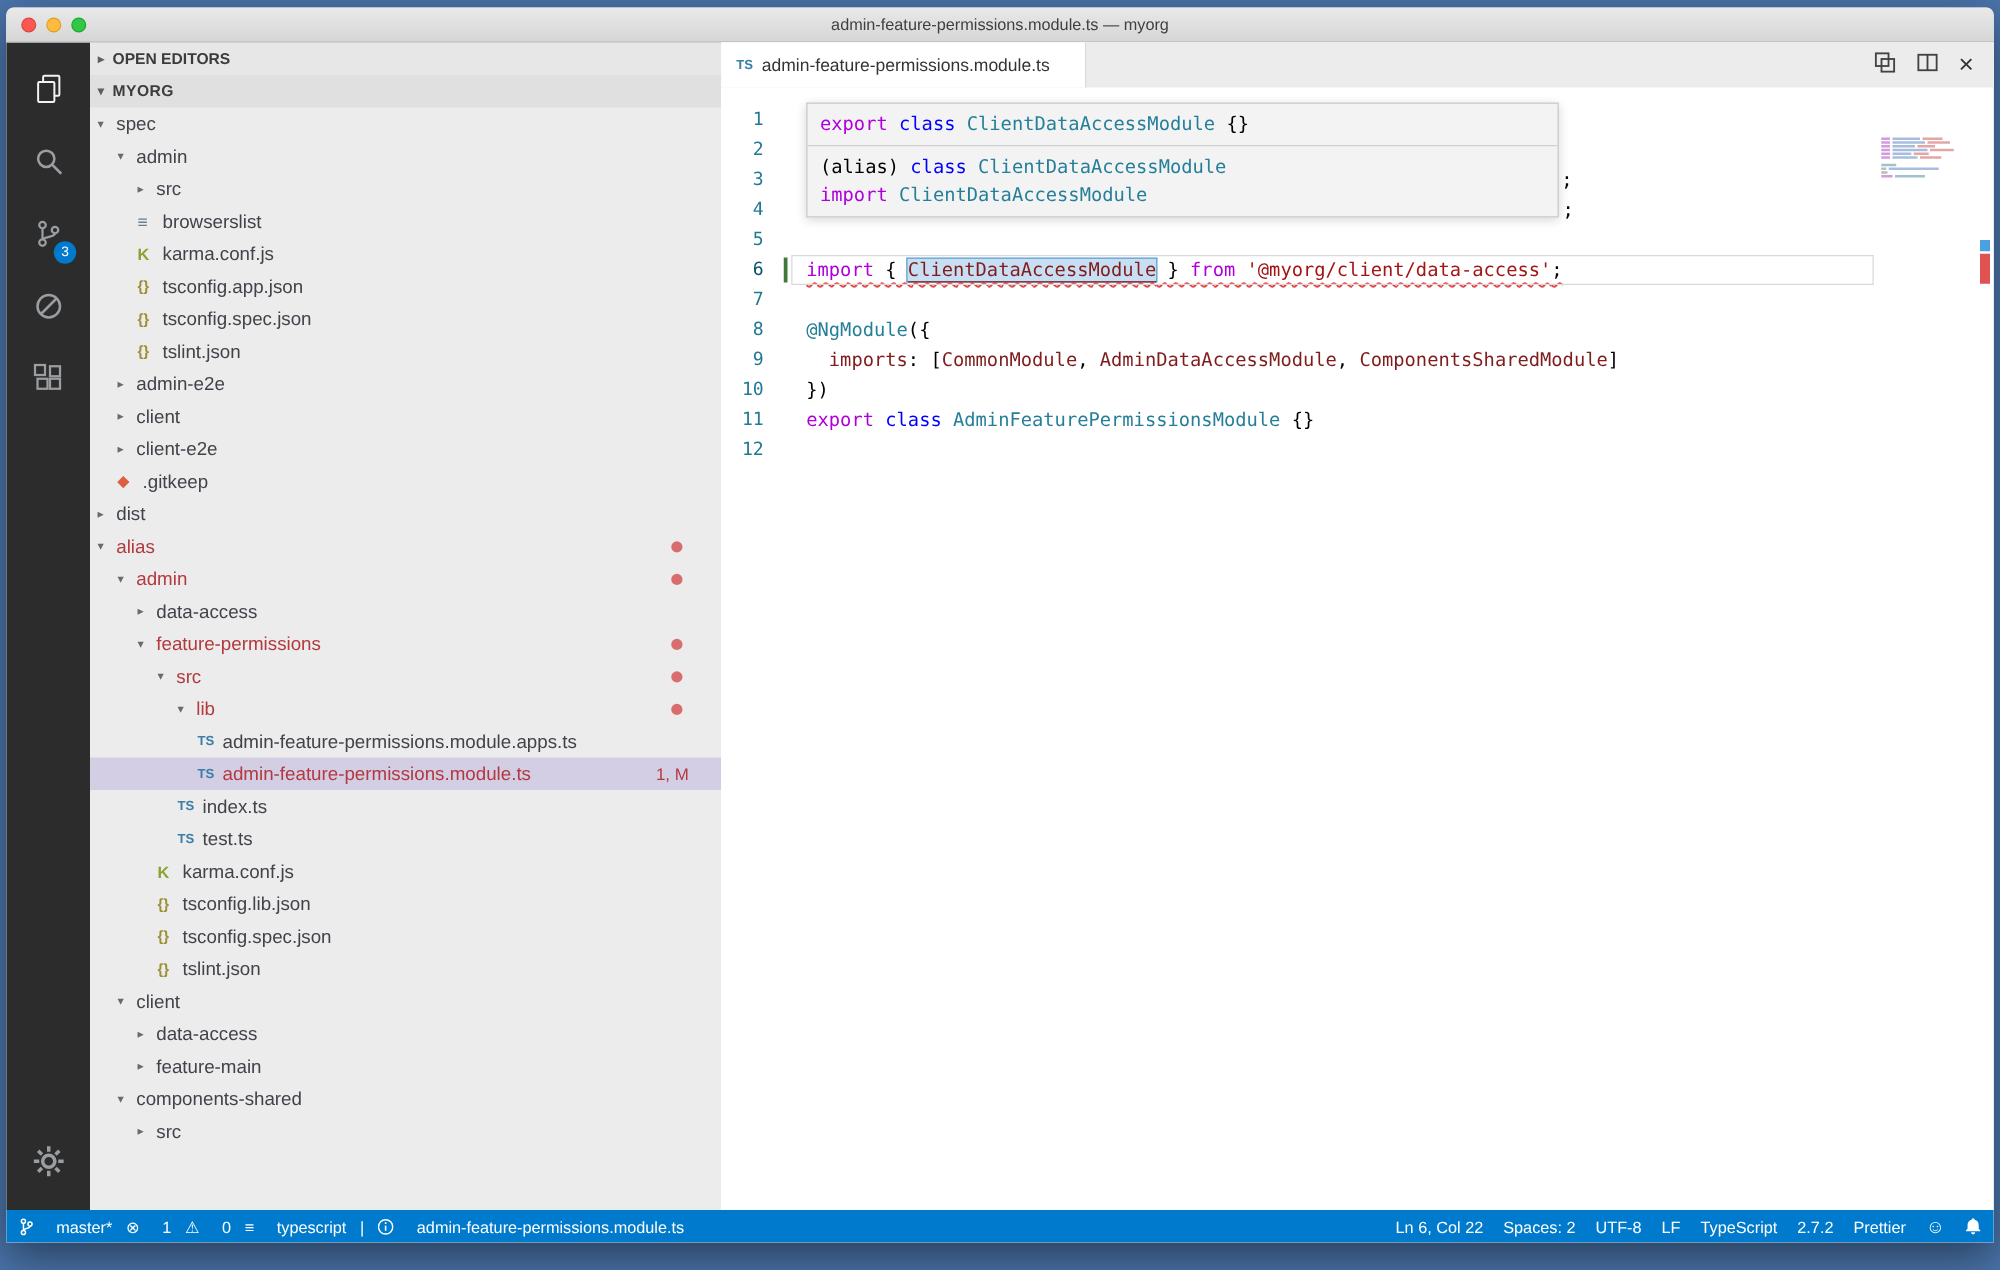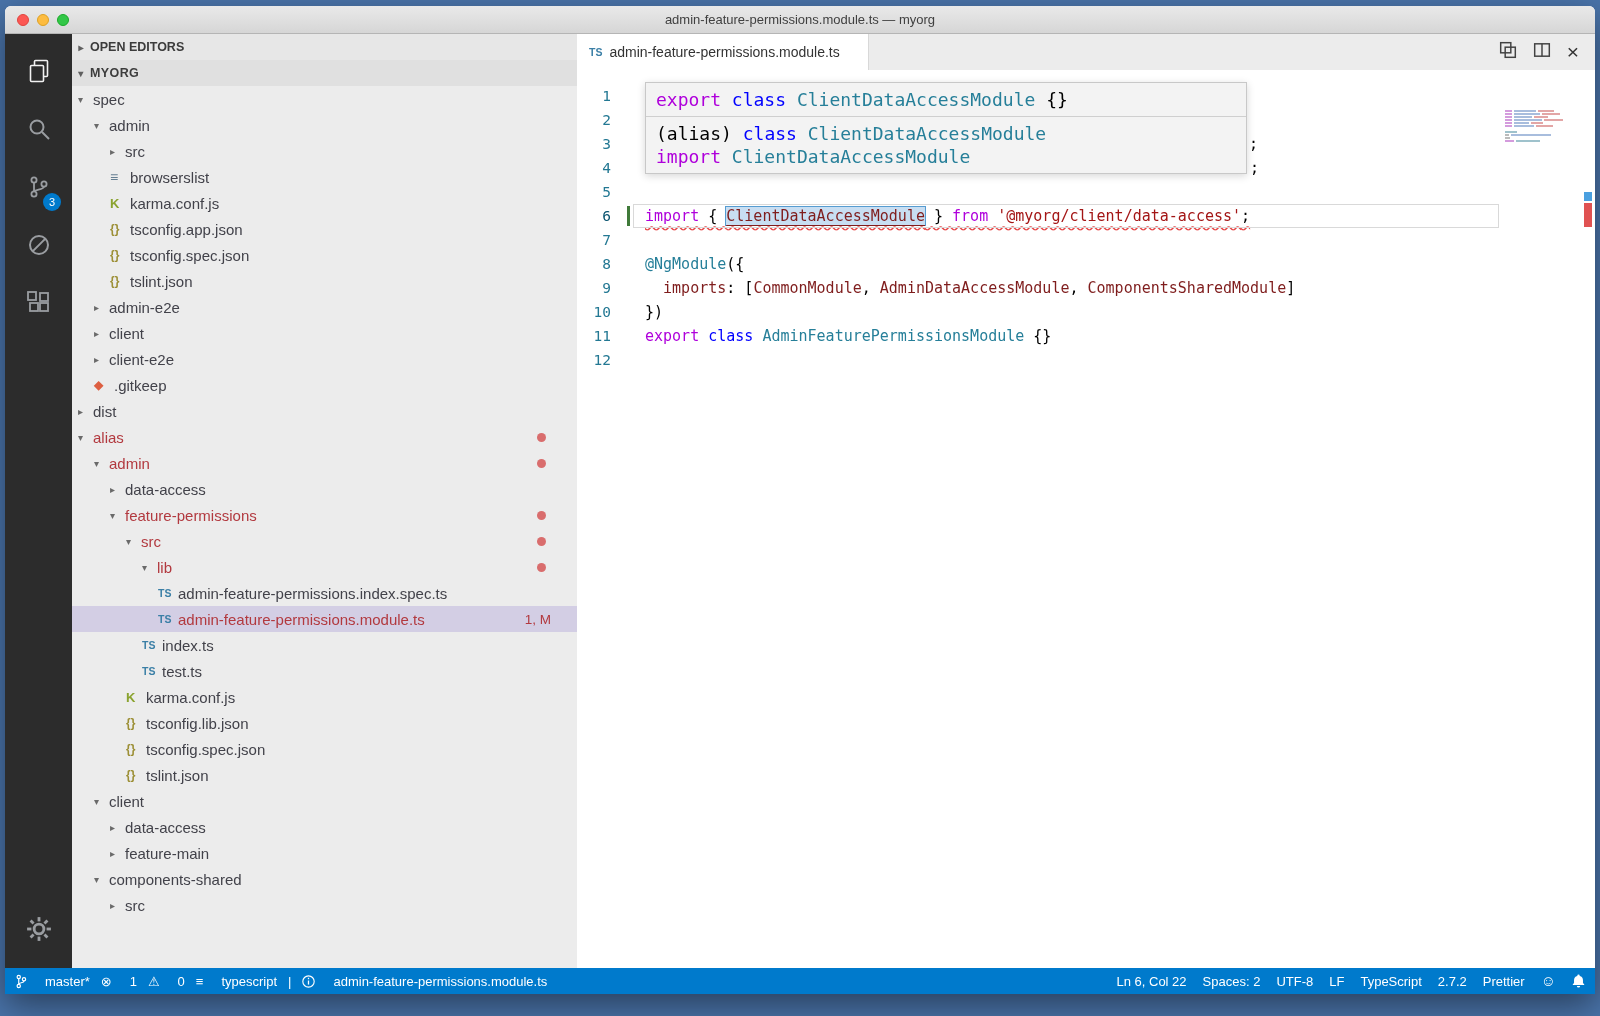--- a/index.html
+++ b/index.html
@@ -85,21 +85,21 @@
   .tok.var { color:#7f1d1d; }
   .tok.str { color:#a31515; }
   .tok.fg  { color:#000000; }
   .sq { text-decoration:underline; text-decoration-style:wavy; text-decoration-color:#e64545;
         text-decoration-skip-ink:none; text-underline-offset:4px; }
   .word-hl { background:#c8def2; box-shadow:0 0 0 1px #569cd1; text-decoration:underline; }
 
   
   .hover { position:absolute; left:68px; top:12px; width:602px; background:#f3f3f3;
            border:1px solid #c8c8c8; z-index:30; box-shadow:0 2px 8px rgba(0,0,0,.16);
-           font-family:"DejaVu Sans Mono",monospace; font-size:18px; color:#1e1e1e; }
+           font-family:"DejaVu Sans Mono",monospace; font-size:15px; color:#1e1e1e; }
   .hv-sec { padding:5px 10px; }
   .hv-sec + .hv-sec { border-top:1px solid #cfcfcf; }
   .hv-line { line-height:23px; white-space:pre; }
 
   
   .minimap { position:absolute; top:40px; right:26px; width:64px; display:flex;
              flex-direction:column; gap:1px; }
   .mmr { height:2px; display:flex; gap:2px; }
   .mmr i { display:block; height:2px; }
   .ovr { position:absolute; right:3px; width:8px; }
@@ -273,21 +273,21 @@
               <span class="tlabel">src</span>
               <span class="tdot"></span>
             </div>
             <div class="trow mod" style="padding-left: 70px;">
               <span class="twistie">▾</span>
               <span class="tlabel">lib</span>
               <span class="tdot"></span>
             </div>
             <div class="trow" style="padding-left: 86px;">
               <span class="ficon ts-icon">TS</span>
-              <span class="tlabel">admin-feature-permissions.index.spec.ts</span>
+              <span class="tlabel">admin-feature-permissions.module.apps.ts</span>
             </div>
             <div class="trow selected mod" style="padding-left: 86px;">
               <span class="ficon ts-icon">TS</span>
               <span class="tlabel">admin-feature-permissions.module.ts</span>
               <span class="tbadge">1, M</span>
             </div>
             <div class="trow" style="padding-left: 70px;">
               <span class="ficon ts-icon">TS</span>
               <span class="tlabel">index.ts</span>
             </div>

